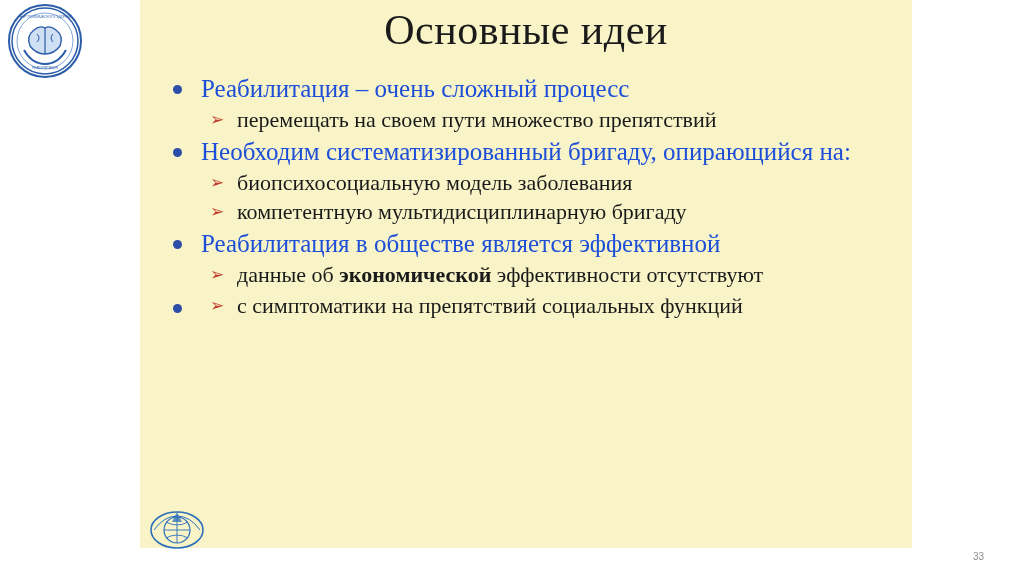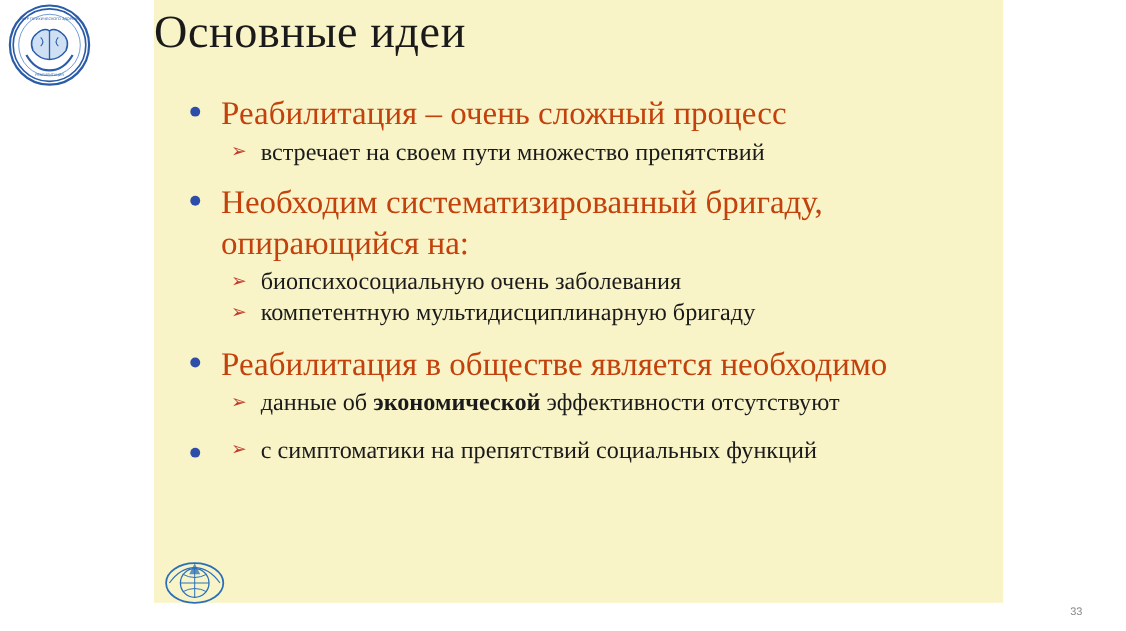--- a/index.html
+++ b/index.html
@@ -39,39 +39,40 @@
     background: #ffffff;
     box-sizing: border-box;
     overflow: hidden;
   }
   .logo-emblem svg { display: block; }
   .slide-title {
     position: absolute;
     left: 140px;
     top: 6px;
     width: 772px;
+    text-align: center;
     font-family: "Liberation Serif", serif;
     font-size: 42px;
     font-weight: 400;
     color: #1a1a1a;
     letter-spacing: 0.5px;
   }
   .body-list {
     position: absolute;
     left: 165px;
     top: 70px;
     width: 730px;
   }
   .lvl1 {
     position: relative;
     padding-left: 36px;
-    margin: 16px 0 2px 0;
-    font-size: 30px;
+    margin: 4px 0 2px 0;
+    font-size: 25px;
     line-height: 1.22;
-    color: #c2410c;
+    color: #1d4ed8;
   }
   .lvl1 .bullet-dot {
     position: absolute;
     left: 8px;
     top: 11px;
     width: 9px;
     height: 9px;
     border-radius: 50%;
     background: #2c4ea8;
   }
@@ -134,41 +135,41 @@
 
   <div class="body-list">
 
     <div class="lvl1">
       <span class="bullet-dot"></span>
       <span>Реабилитация – очень сложный процесс</span>
     </div>
 
     <div class="lvl2">
       <span class="bullet-arrow">➢</span>
-      <span>встречает на своем пути множество препятствий</span>
+      <span>перемещать на своем пути множество препятствий</span>
     </div>
 
     <div class="lvl1">
       <span class="bullet-dot"></span>
       <span>Необходим систематизированный бригаду, опирающийся на:</span>
     </div>
 
     <div class="lvl2">
       <span class="bullet-arrow">➢</span>
-      <span>биопсихосоциальную очень заболевания</span>
+      <span>биопсихосоциальную модель заболевания</span>
     </div>
 
     <div class="lvl2">
       <span class="bullet-arrow">➢</span>
       <span>компетентную мультидисциплинарную бригаду</span>
     </div>
 
     <div class="lvl1">
       <span class="bullet-dot"></span>
-      <span>Реабилитация в обществе является необходимо</span>
+      <span>Реабилитация в обществе является эффективной</span>
     </div>
 
     <div class="lvl2">
       <span class="bullet-arrow">➢</span>
       <span>данные об <b>экономической</b> эффективности отсутствуют</span>
     </div>
 
     <div class="lvl1">
       <span class="bullet-dot"></span>
     </div>

